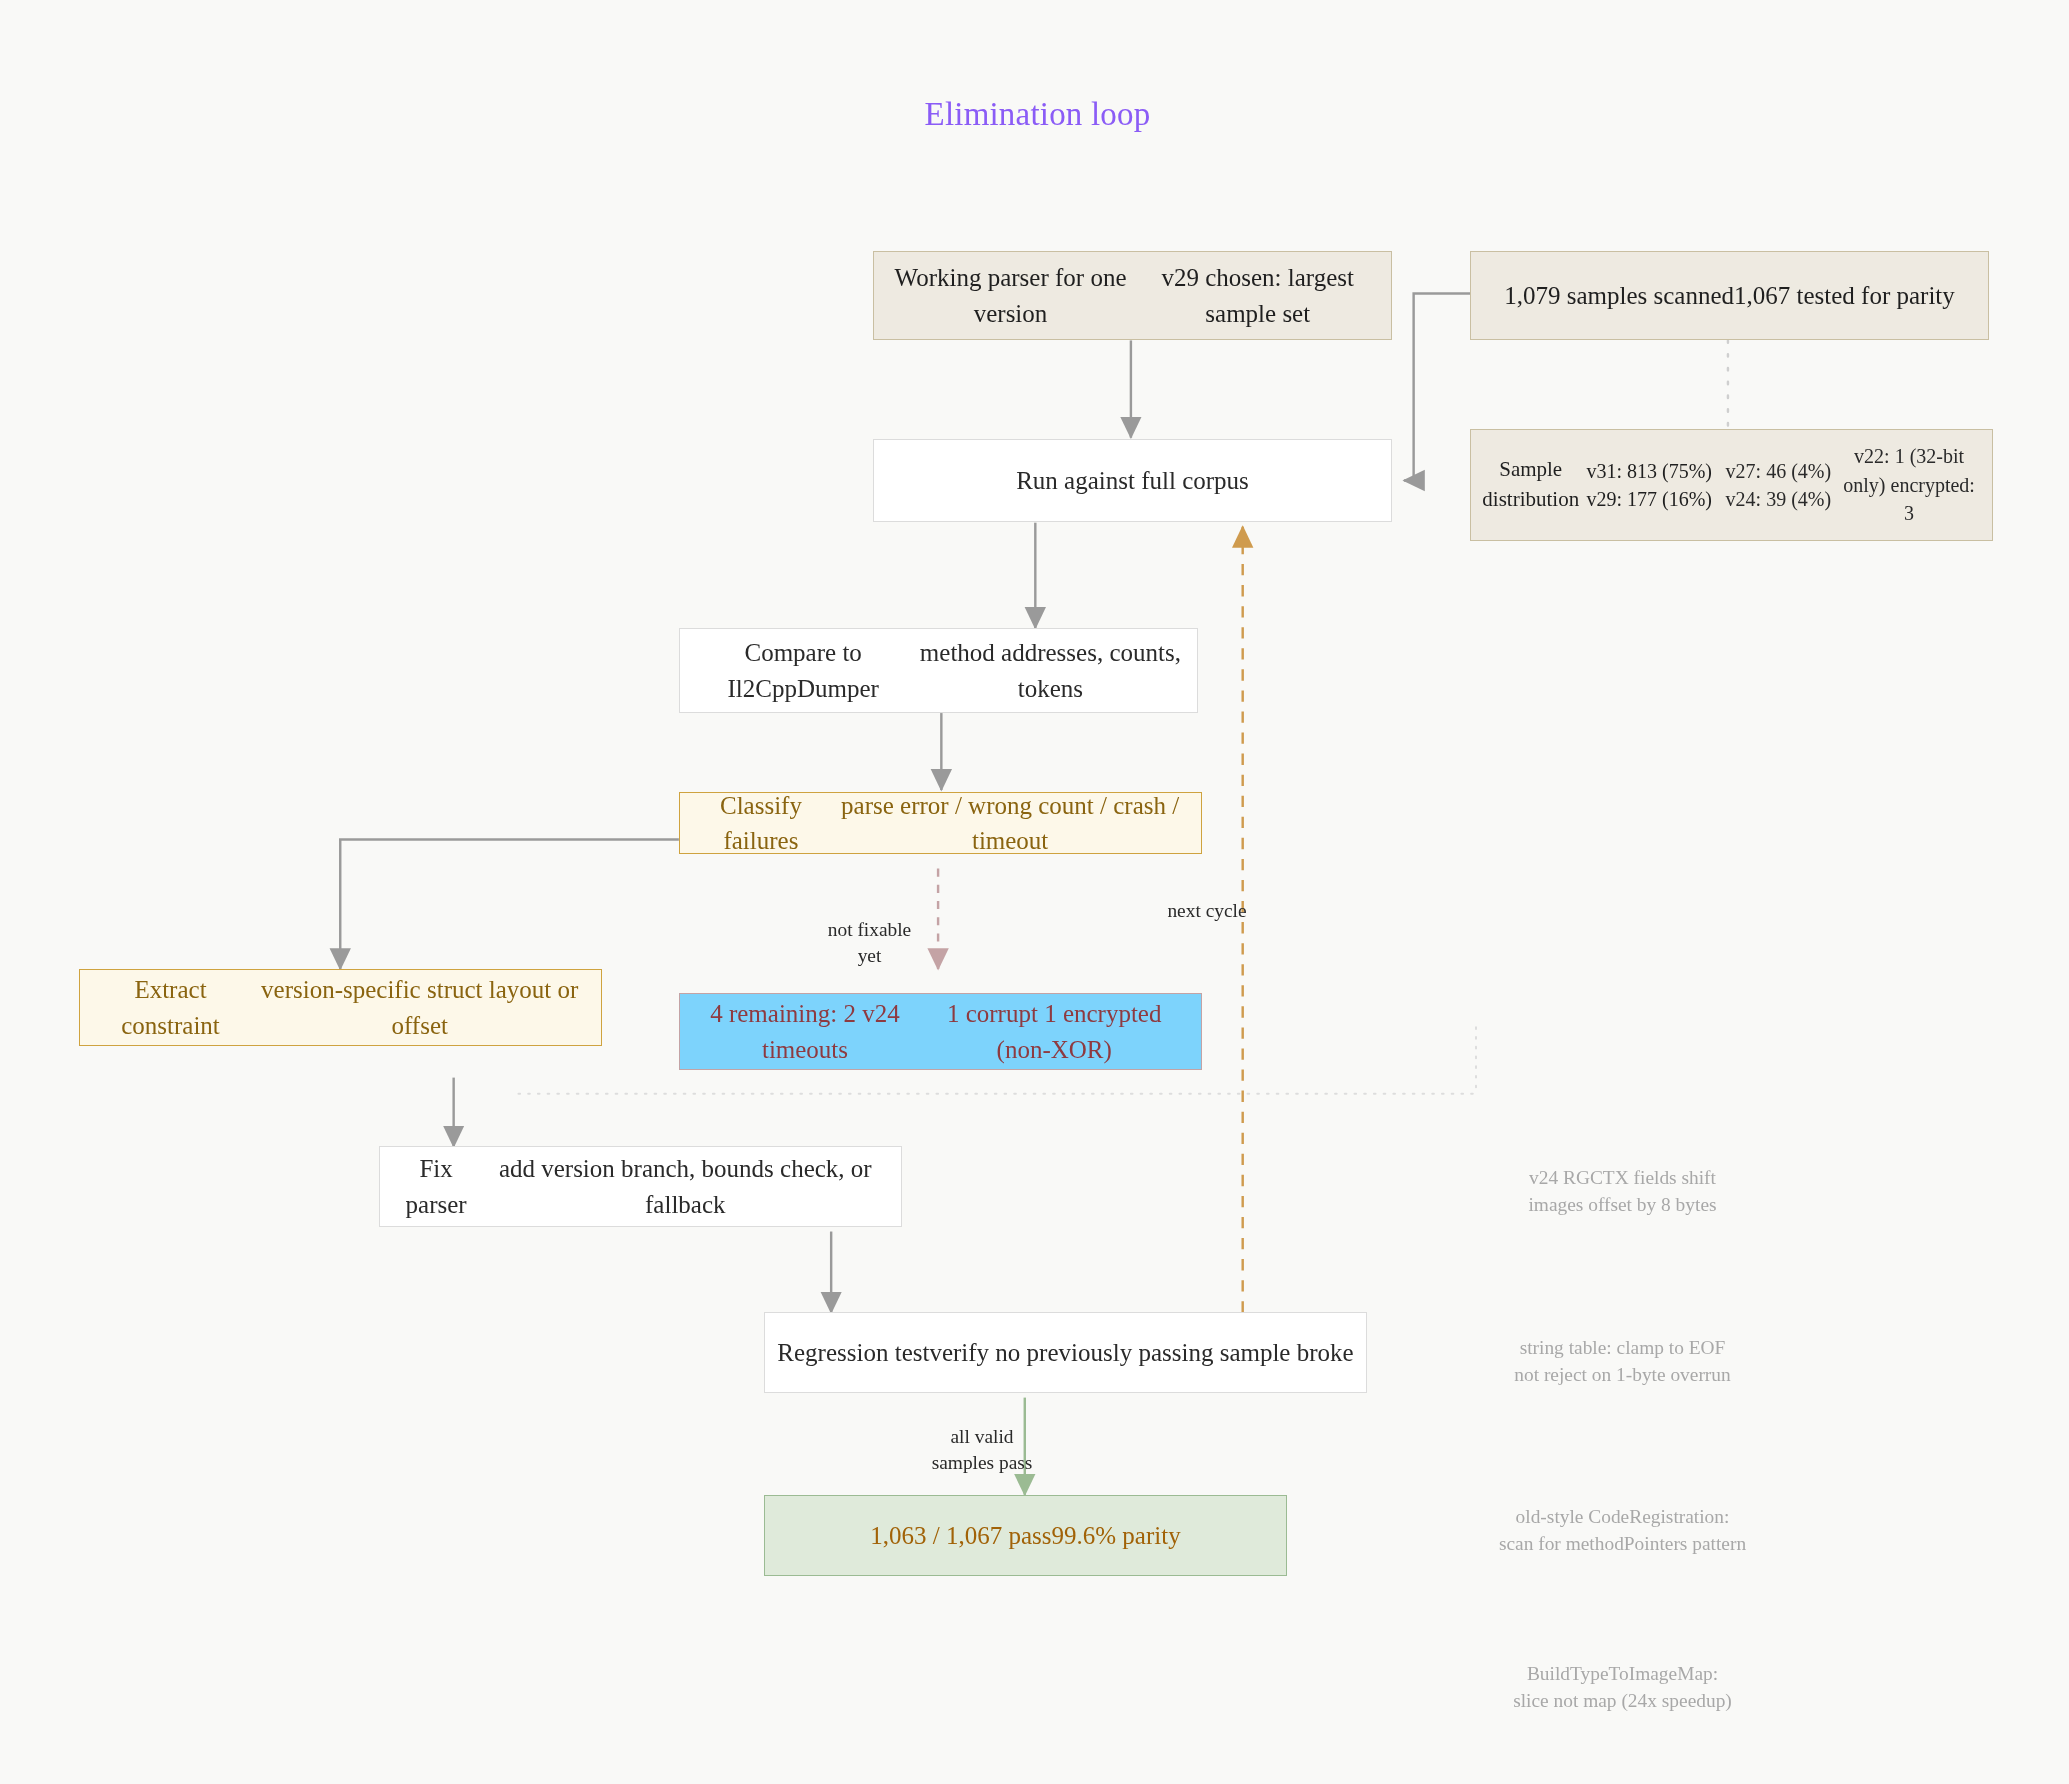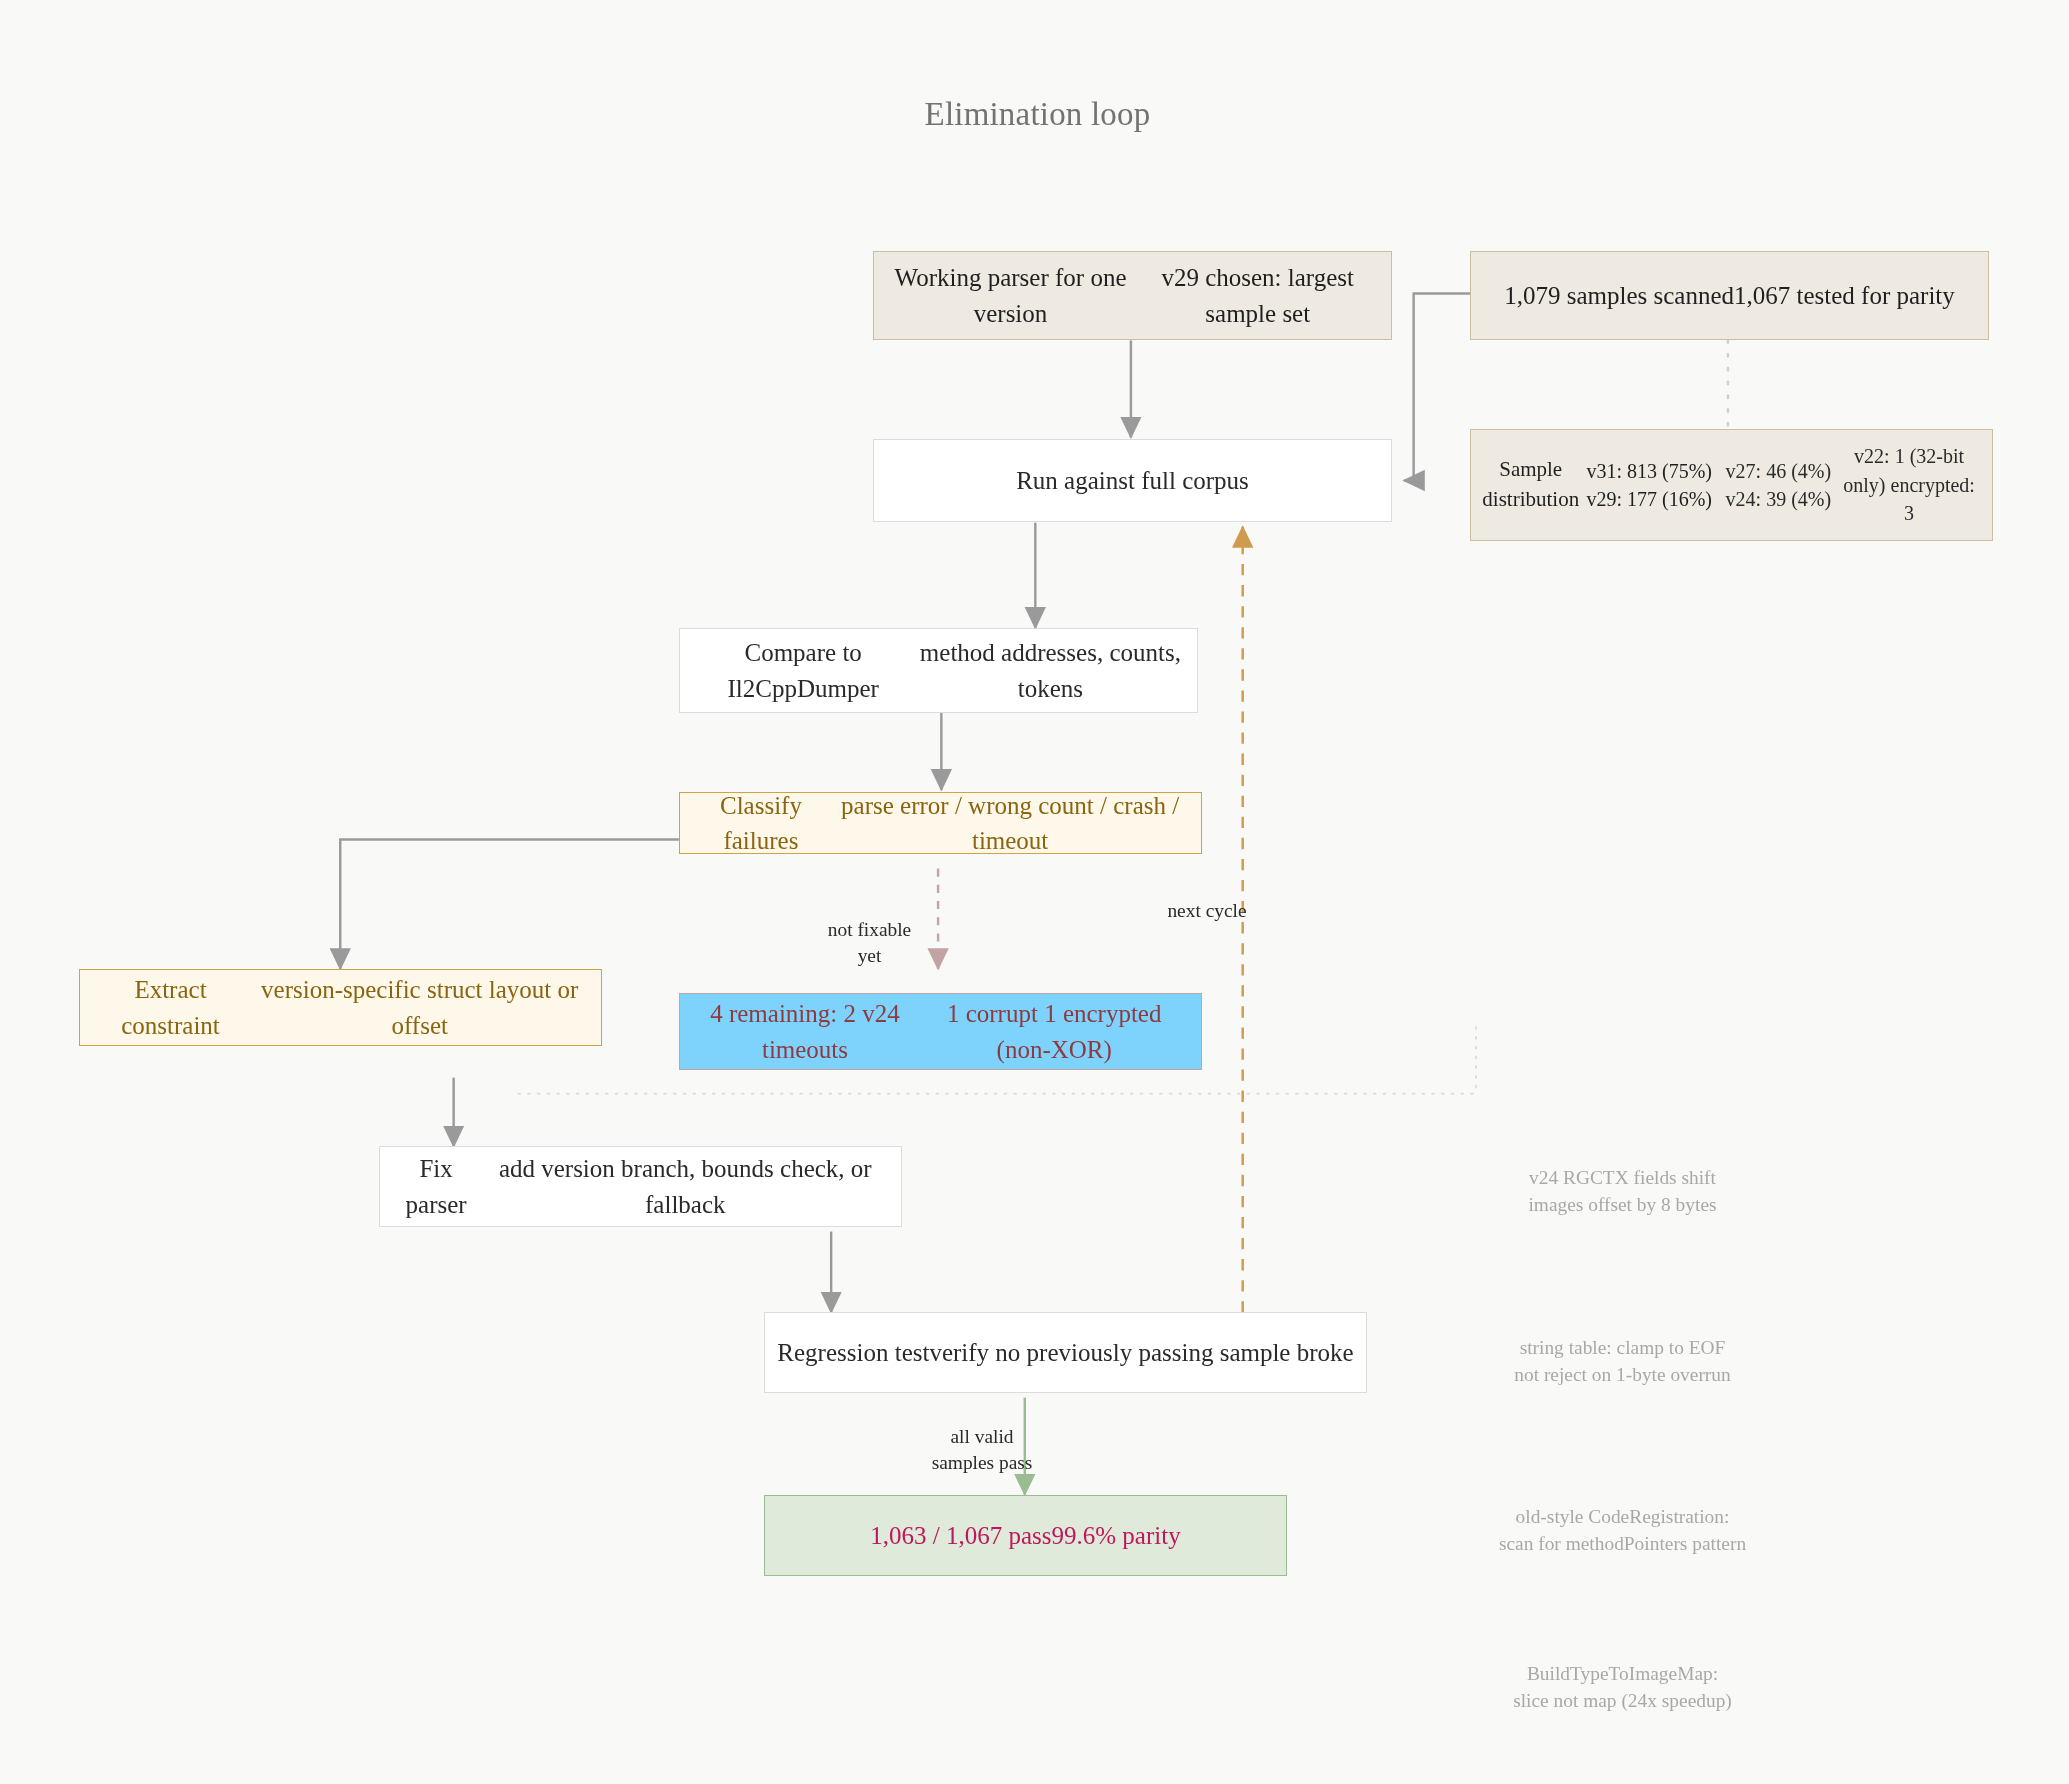--- a/index.html
+++ b/index.html
@@ -28,21 +28,21 @@
     pointer-events: none;
   }
 
   .title {
     position: absolute;
     left: 0; right: 0;
     top: 96px;
     text-align: center;
     font-size: 33px;
     letter-spacing: 0.2px;
-    color: #737373;
+    color: #8b5cf6;
     margin-left: 6px;
   }
 
   .node {
     position: absolute;
     display: flex;
     align-items: center;
     justify-content: center;
     text-align: center;
     border: 1.6px solid #d8d8d8;
@@ -75,21 +75,21 @@
     background: #7dd3fc;
     border-color: #c4a3a5;
     margin-top: 24px;
   }
   .pink .l1, .pink .l2 { color: #8e3a40; }
 
   .green {
     background: #dfeada;
     border-color: #9bbb93;
   }
-  .green .l1, .green .l2 { color: #be185d; font-family: Liberation Serif, serif; }
+  .green .l1, .green .l2 { color: #a16207; font-family: Liberation Serif, serif; }
 
   .plain { background: #fff; border-color: #dcdcdc; }
 
   
   .edge-label {
     position: absolute;
     font-size: 19.4px;
     color: #2a2a2a;
     line-height: 1.35;
     text-align: center;

